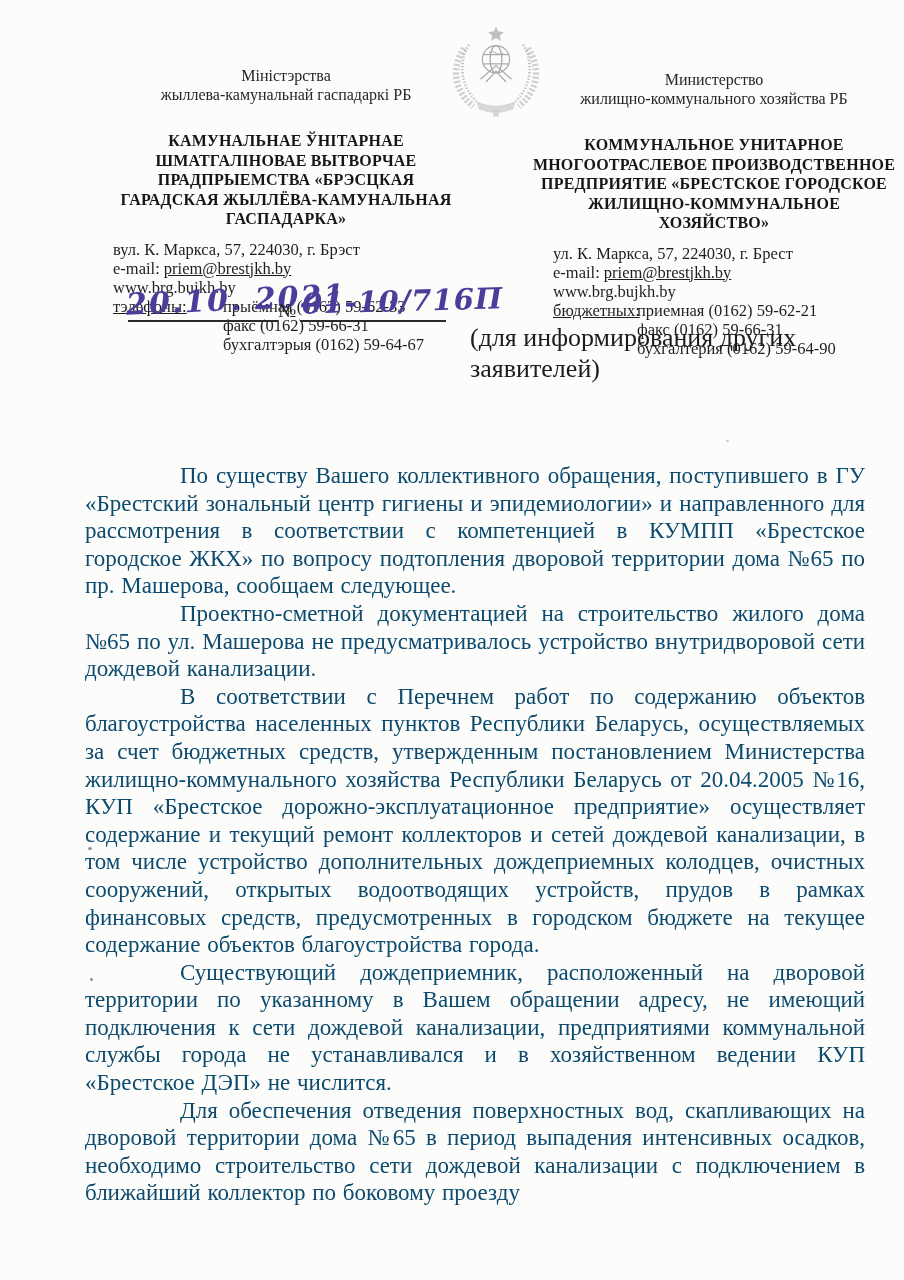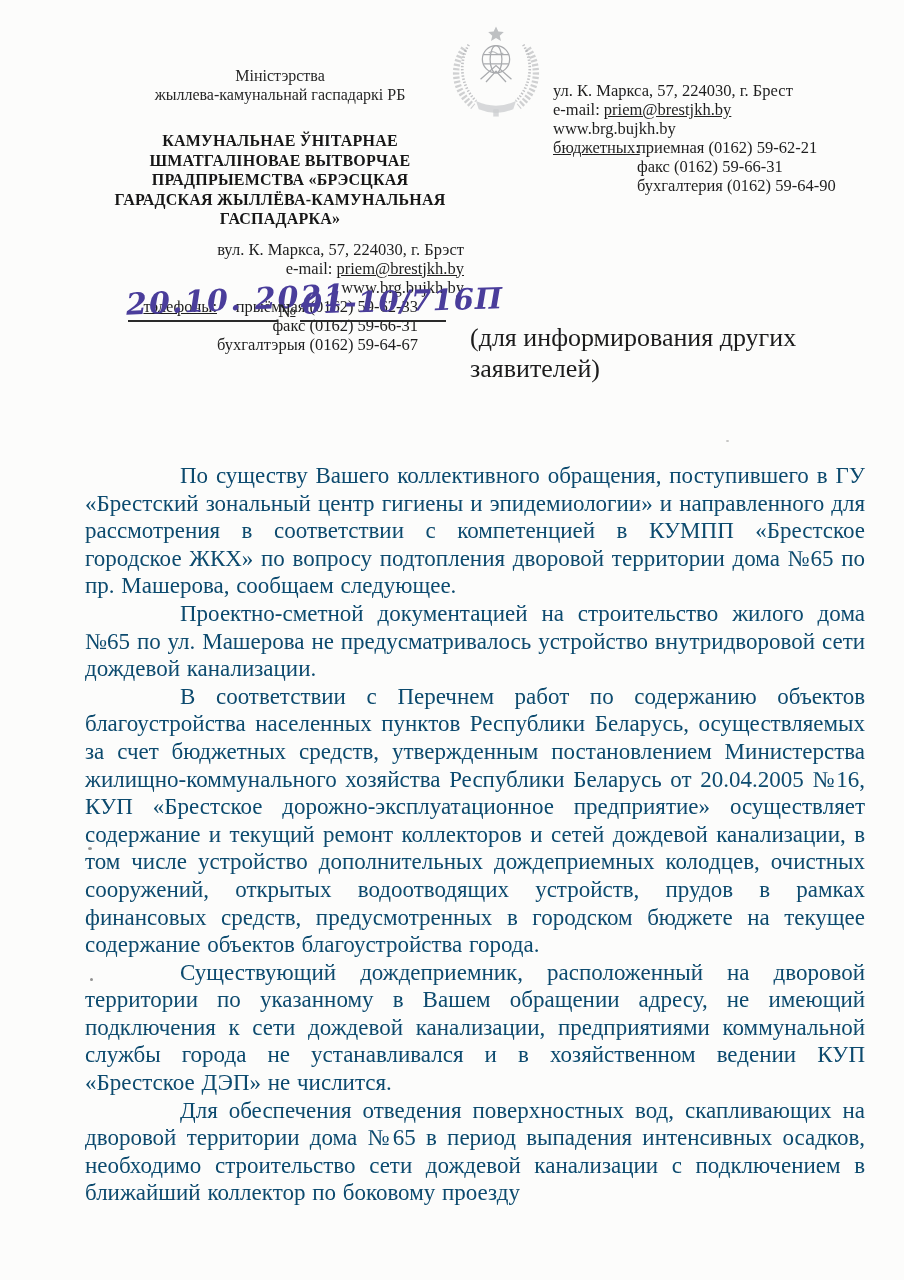--- a/index.html
+++ b/index.html
@@ -8,27 +8,27 @@
     background:#fcfcfb; color:#1e1e1e;
     font-family:"Liberation Serif","DejaVu Serif",serif;
   }
 
   
   .emblem { position:absolute; left:446px; top:20px; width:100px; height:104px;
             filter:blur(.5px); opacity:.85; }
 
   
   .col { position:absolute; text-align:center; }
-  .col-left  { left:96px;  top:66px; width:368px; }
+  .col-left  { left:102px;  top:66px; width:368px; }
   .col-right { left:528px; top:70px; width:372px; }
   .ministry { font-size:16px; line-height:19px; white-space:pre-line; color:#262626; }
   .org      { margin-top:27px; font-weight:bold; font-size:16px; line-height:19.5px;
               white-space:pre-line; letter-spacing:.2px; color:#161616; }
   .addr     { margin-top:11px; text-align:left; font-size:16.5px; line-height:19px; }
-  .col-left  .addr { padding-left:11px;text-align:right; }
+  .col-left  .addr { padding-left:11px; }
   .col-right .addr { padding-left:25px; }
   .addr .u { text-decoration:underline;margin-top:36px; }
   .phones-row { display:flex; }
   .phones-label { width:110px; flex:none;text-decoration:underline; }
   .col-right .phones-label { width:84px; }
   .phone-lines div { white-space:nowrap; }
 
   
   .ref { position:absolute; left:128px; top:288px; width:360px; }
   .ref-row1 { position:relative; height:42px; }
@@ -102,20 +102,27 @@
         <span class="phone-lines">
           <div>прыёмная (0162) 59-62-33</div>
           <div>факс (0162) 59-66-31</div>
           <div>бухгалтэрыя (0162) 59-64-67</div>
         </span>
       </div>
     </div>
   </div>
 
   <div class="col col-right">
+    <div class="ministry">Министерство
+жилищно-коммунального хозяйства РБ</div>
+    <div class="org">КОММУНАЛЬНОЕ УНИТАРНОЕ
+МНОГООТРАСЛЕВОЕ ПРОИЗВОДСТВЕННОЕ
+ПРЕДПРИЯТИЕ «БРЕСТСКОЕ ГОРОДСКОЕ
+ЖИЛИЩНО-КОММУНАЛЬНОЕ
+ХОЗЯЙСТВО»</div>
     <div class="addr">
       <div>ул. К. Маркса, 57, 224030, г. Брест</div>
       <div><span>e-mail: </span><span class="u">priem@brestjkh.by</span></div>
       <div>www.brg.bujkh.by</div>
       <div class="phones-row">
         <span class="phones-label">бюджетных:</span>
         <span class="phone-lines">
           <div>приемная (0162) 59-62-21</div>
           <div>факс (0162) 59-66-31</div>
           <div>бухгалтерия (0162) 59-64-90</div>

